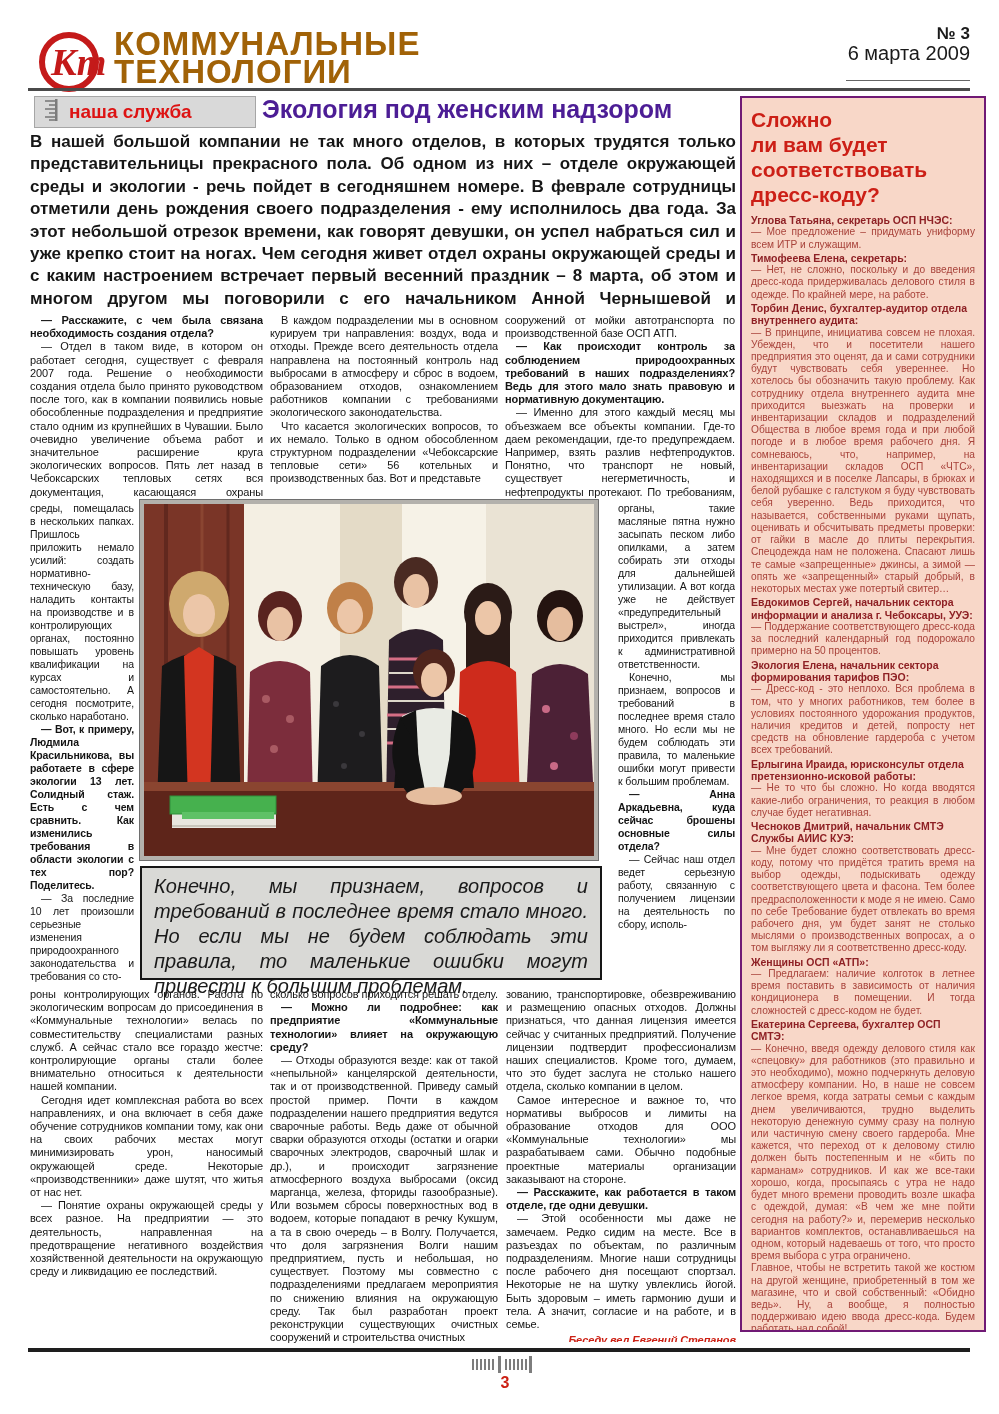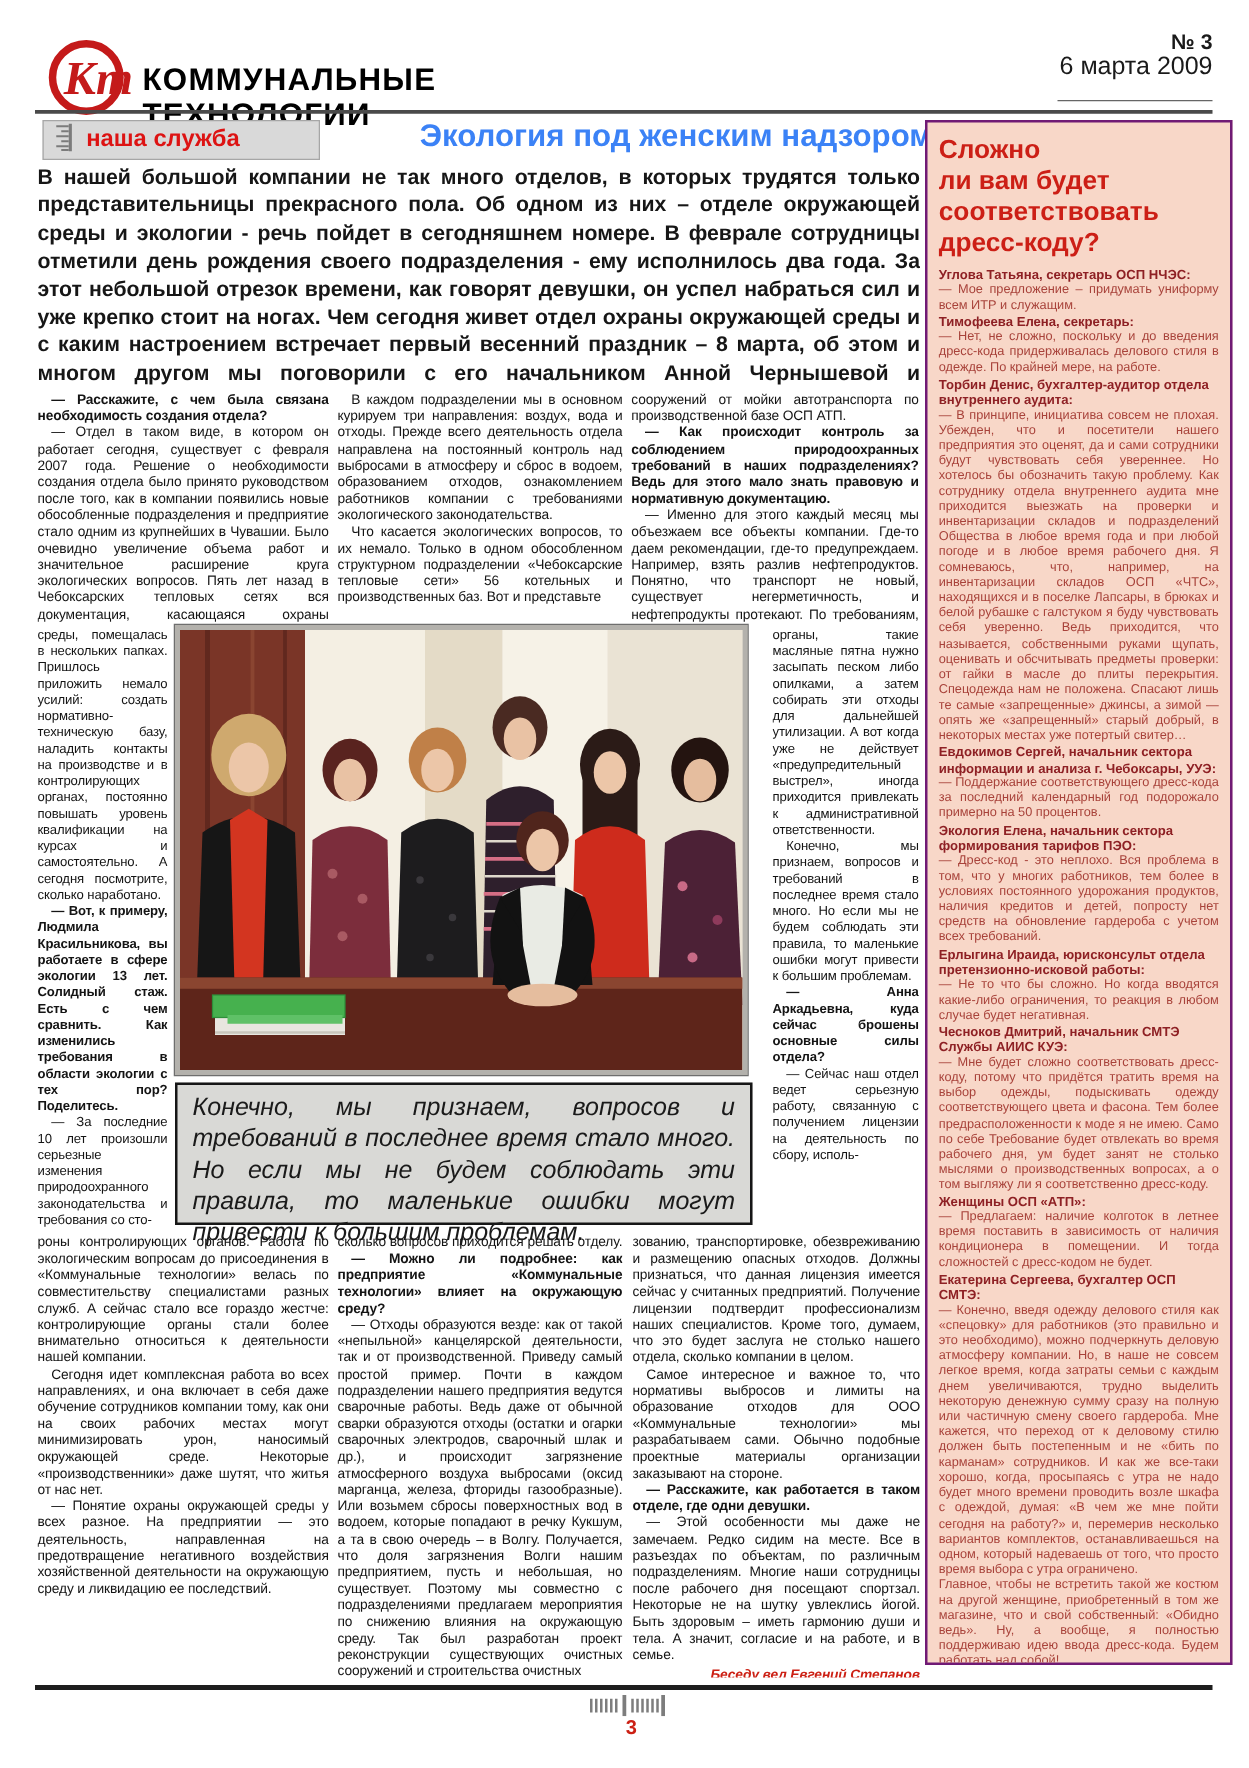--- a/index.html
+++ b/index.html
@@ -2,37 +2,37 @@
 <html lang="ru"><head>
 <meta charset="utf-8">
 <style>
   html,body{margin:0;padding:0;background:#fff;}
   .page{position:relative;width:999px;height:1414px;background:#ffffff;
         font-family:"Liberation Sans",sans-serif;overflow:hidden;color:#111;}
   .abs{position:absolute;}
 
   
   .logo{left:36px;top:30px;width:70px;height:64px;}
-  .mast-title{left:114px;top:30px;width:330px;font-weight:700;color:#000000;
-              font-size:25px;line-height:28px;letter-spacing:1px;margin-top:20px;}
+  .mast-title{left:114px;top:30px;width:330px;font-weight:700;color:#a16207;
+              font-size:33px;line-height:28px;letter-spacing:1px;}
   .issue-block{left:790px;top:24px;width:180px;text-align:right;color:#1a1a1a;}
   .issue-no{font-size:17px;font-weight:700;line-height:20px;}
   .issue-date{font-size:20px;line-height:18px;}
   .date-rule{left:846px;top:80px;width:124px;height:1px;background:#666;}
   .rule-main{left:28px;top:88px;width:942px;height:3px;background:#4a4a4a;}
 
   
   .rubric{left:34px;top:96px;width:222px;height:32px;background:#d9d9d9;
           border:1px solid #a6a6a6;display:flex;align-items:center;gap:8px;
           box-sizing:border-box;padding-left:8px;}
   .rubric-label{color:#dd1313;font-weight:700;font-size:19px;}
 
   
-  .headline{left:274px;top:92px;width:472px;height:36px;text-align:right;
-            font-weight:700;font-size:25px;line-height:34px;color:#3b82f6;}
+  .headline{left:262px;top:92px;width:472px;height:36px;text-align:left;
+            font-weight:700;font-size:25px;line-height:34px;color:#4c1d95;}
   .lead{left:30px;top:131px;width:706px;height:180px;font-weight:700;
         font-size:17px;line-height:22.4px;text-align:justify;color:#161616;overflow:hidden;}
 
   
   .seg{position:absolute;font-size:11px;line-height:13.2px;text-align:justify;
        color:#141414;overflow:hidden;letter-spacing:-0.1px;}
   .seg.narrow{font-size:10.5px;line-height:13px;}
   .para{margin:0;text-indent:11px;}
   .para.q{font-weight:700;}
   .para.cont{text-indent:0;}

